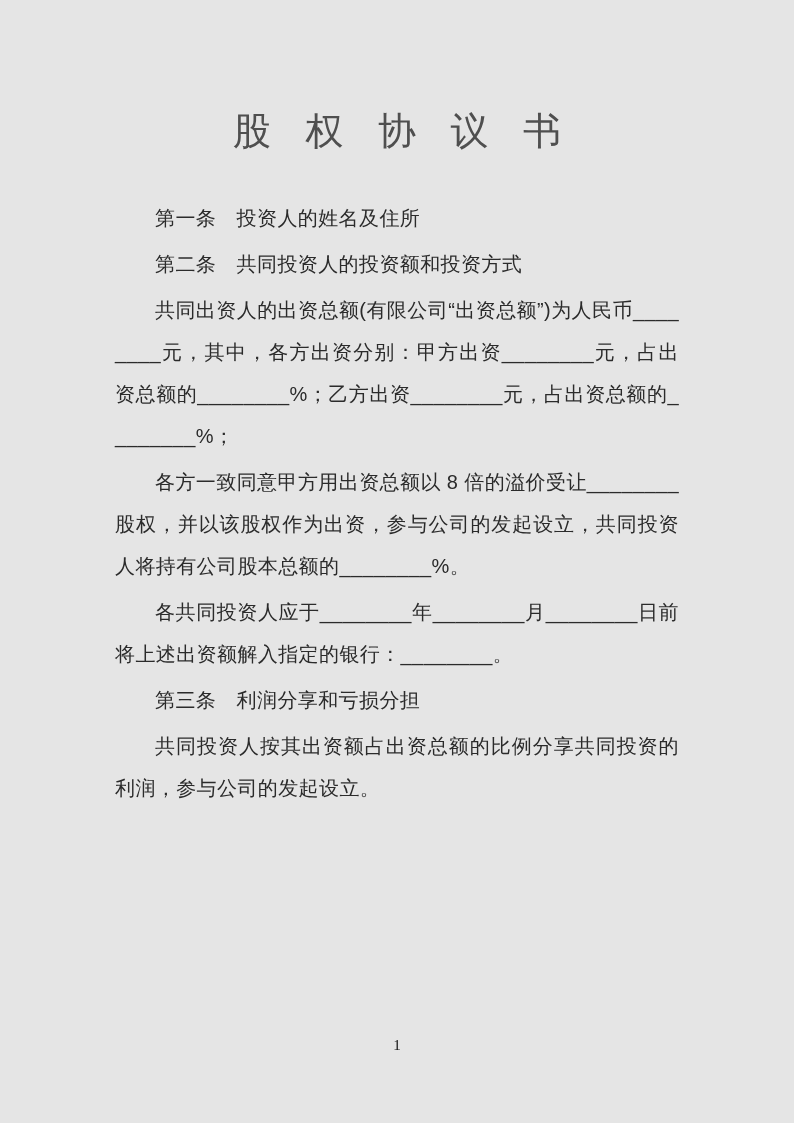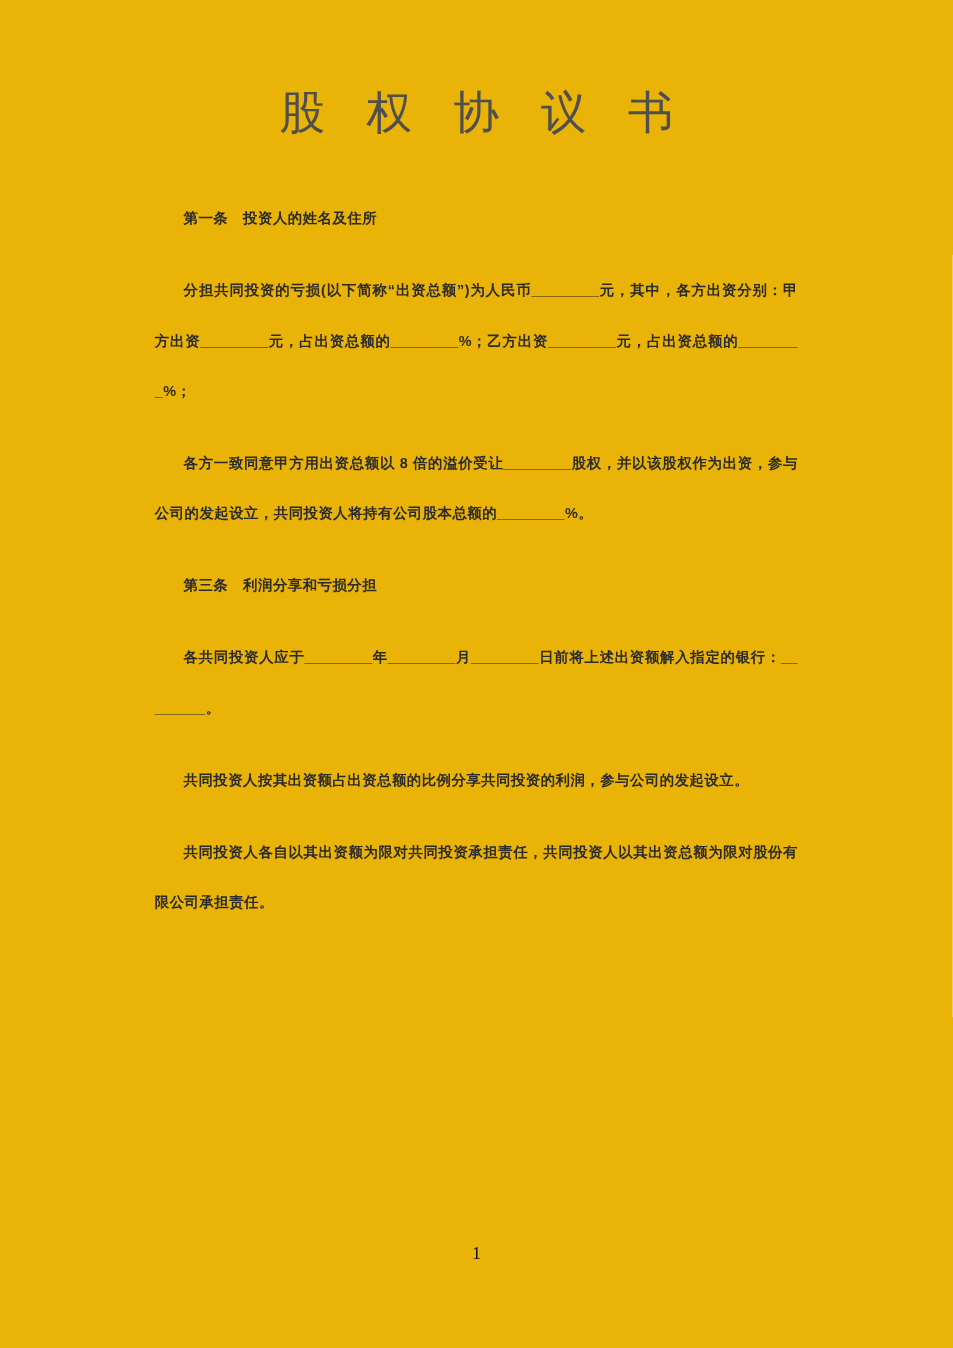--- a/index.html
+++ b/index.html
@@ -6,43 +6,43 @@
   html, body {
     margin: 0;
     padding: 0;
     background: #ffffff;
   }
   .page {
     position: relative;
     width: 794px;
     height: 1123px;
     margin: 0 auto;
-    background: #eab308;
+    background: #e5e5e5;
     box-sizing: border-box;
-    padding: 67px 111px 0 111px;
+    padding: 103px 111px 0 111px;
     overflow: hidden;
     font-family: "Liberation Sans", sans-serif;
   }
   .doc-title {
     margin: 0 0 38px 0;
     font-size: 38px;
     line-height: 56px;
     font-weight: 300;
     color: #4f4f4f;
     text-align: center;
     letter-spacing: 12px;
     text-indent: 12px; 
     white-space: nowrap;
   }
   .para {
-    margin: 18px;
-    font-size: 12px;
+    margin: 4px;
+    font-size: 20px;
     line-height: 42px;
     color: #2b2b2b;
-    font-weight: 700;
+    font-weight: 400;
     text-align: justify;
     text-justify: inter-ideograph;
     text-indent: 2em;
     letter-spacing: 0.4px;
     word-break: break-all;
   }
   .page-number {
     position: absolute;
     left: 0;
     right: 0;
@@ -60,28 +60,28 @@
 
 <div class="page">
 
   <h1 class="doc-title">股 权 协 议 书</h1>
 
   <p class="para">第一条　投资人的姓名及住所</p>
 
 
 
 
+  <p class="para">第二条　共同投资人的投资额和投资方式</p>
 
-  <p class="para">分担共同投资的亏损(以下简称“出资总额”)为人民币________元，其中，各方出资分别：甲方出资________元，占出资总额的________%；乙方出资________元，占出资总额的________%；</p>
+  <p class="para">共同出资人的出资总额(有限公司“出资总额”)为人民币________元，其中，各方出资分别：甲方出资________元，占出资总额的________%；乙方出资________元，占出资总额的________%；</p>
 
   <p class="para">各方一致同意甲方用出资总额以 8 倍的溢价受让________股权，并以该股权作为出资，参与公司的发起设立，共同投资人将持有公司股本总额的________%。</p>
 
+  <p class="para">各共同投资人应于________年________月________日前将上述出资额解入指定的银行：________。</p>
+
   <p class="para">第三条　利润分享和亏损分担</p>
-
-  <p class="para">各共同投资人应于________年________月________日前将上述出资额解入指定的银行：________。</p>
 
   <p class="para">共同投资人按其出资额占出资总额的比例分享共同投资的利润，参与公司的发起设立。</p>
 
-  <p class="para">共同投资人各自以其出资额为限对共同投资承担责任，共同投资人以其出资总额为限对股份有限公司承担责任。</p>
 
   <div class="page-number">1</div>
 
 </div>
 
 </body></html>

